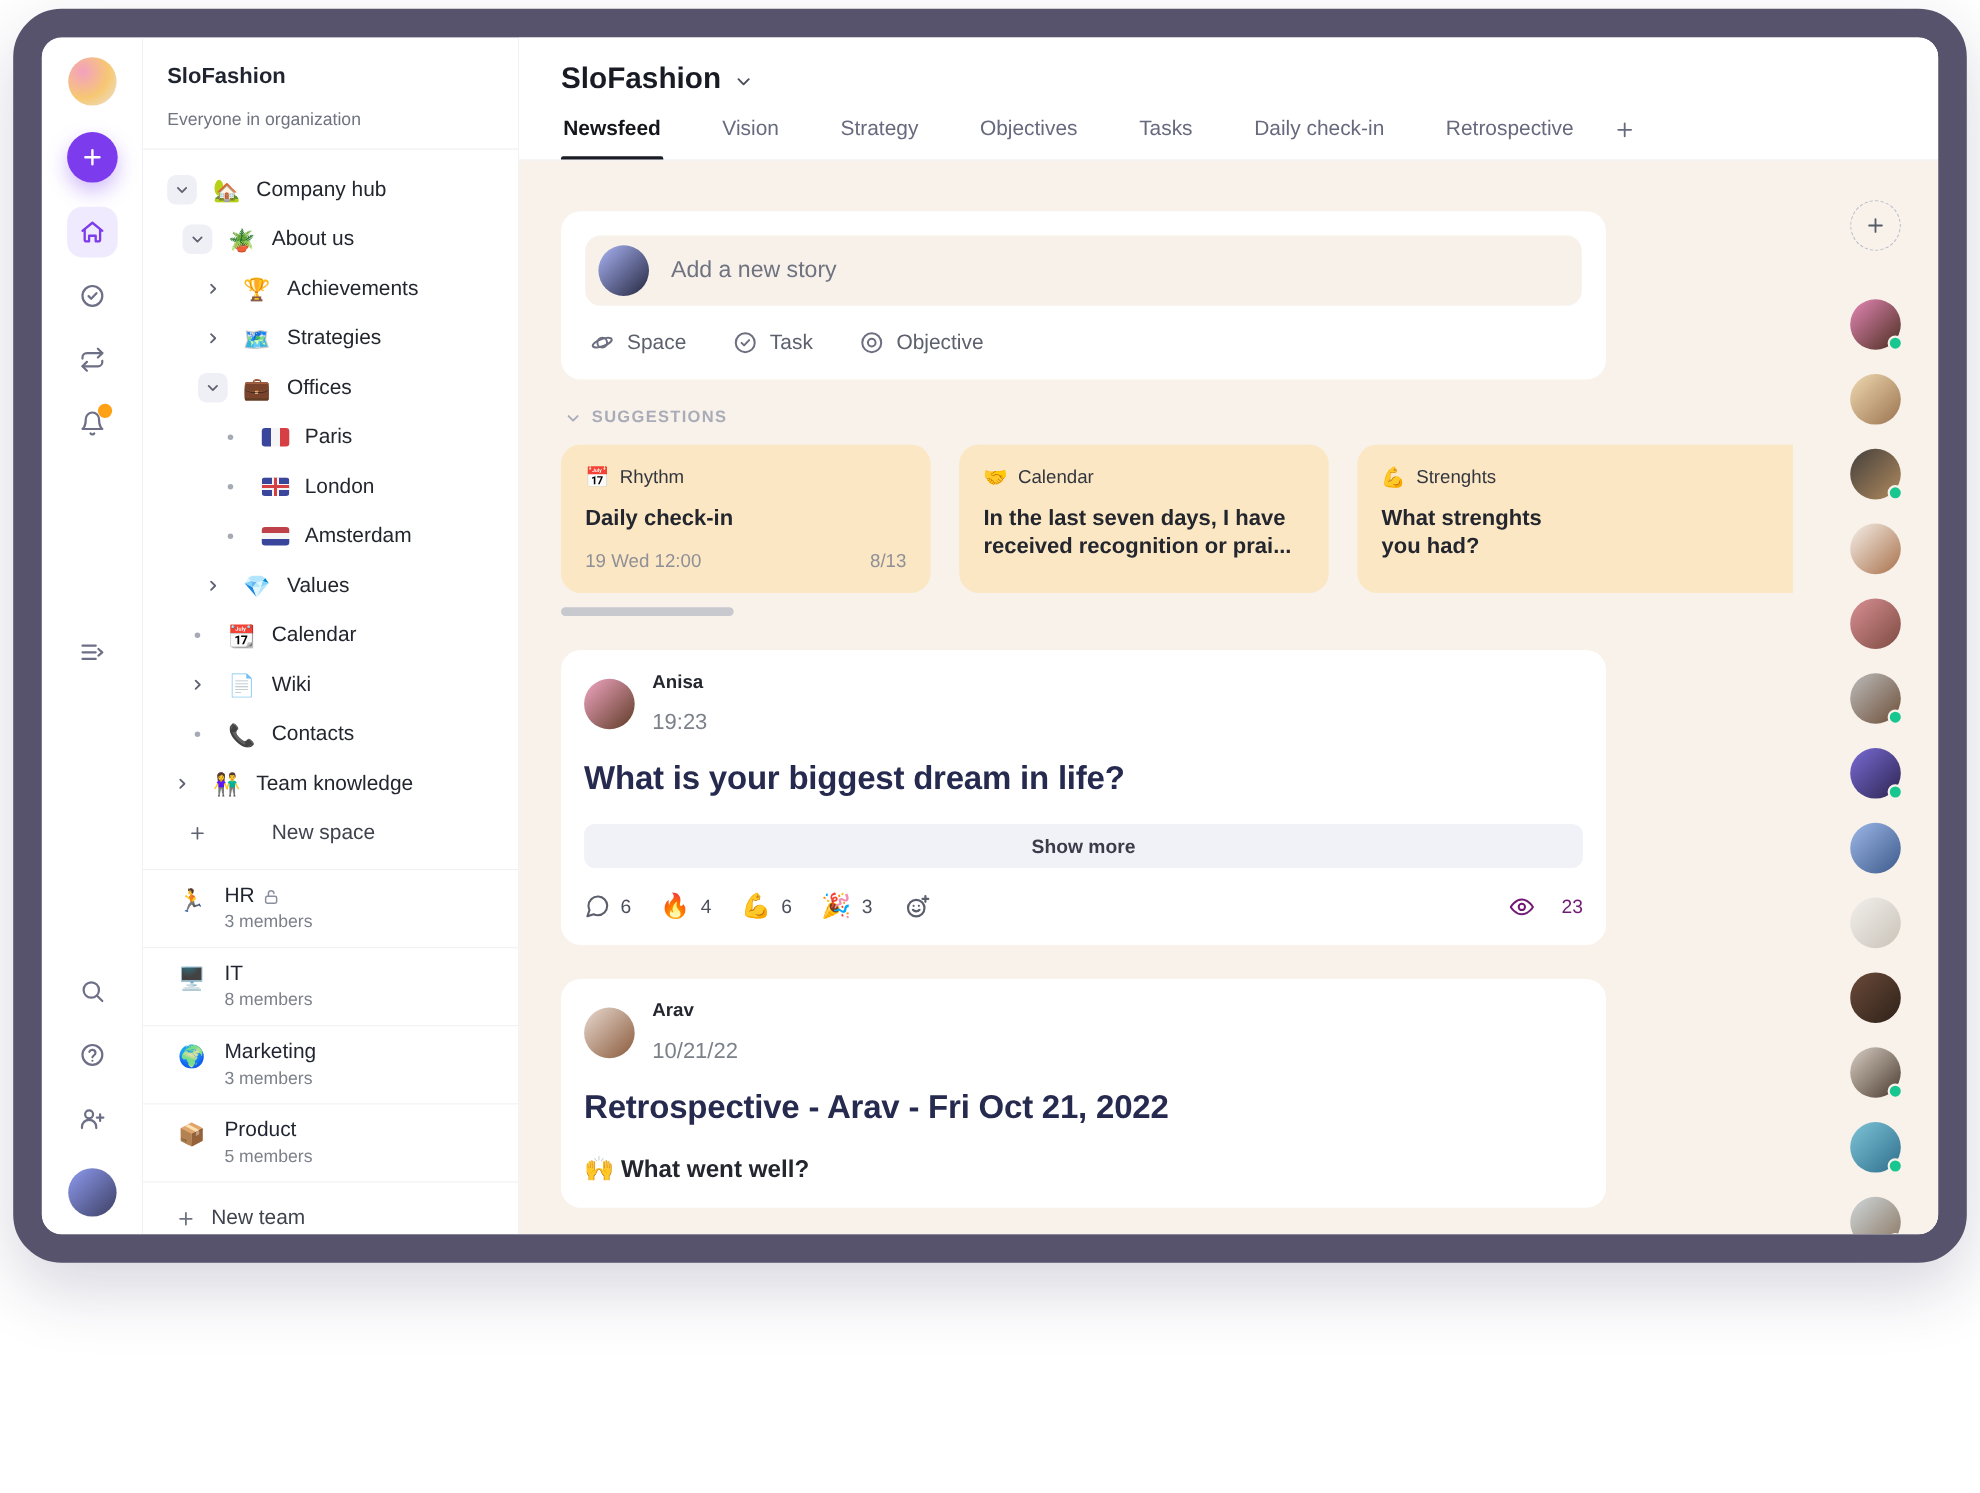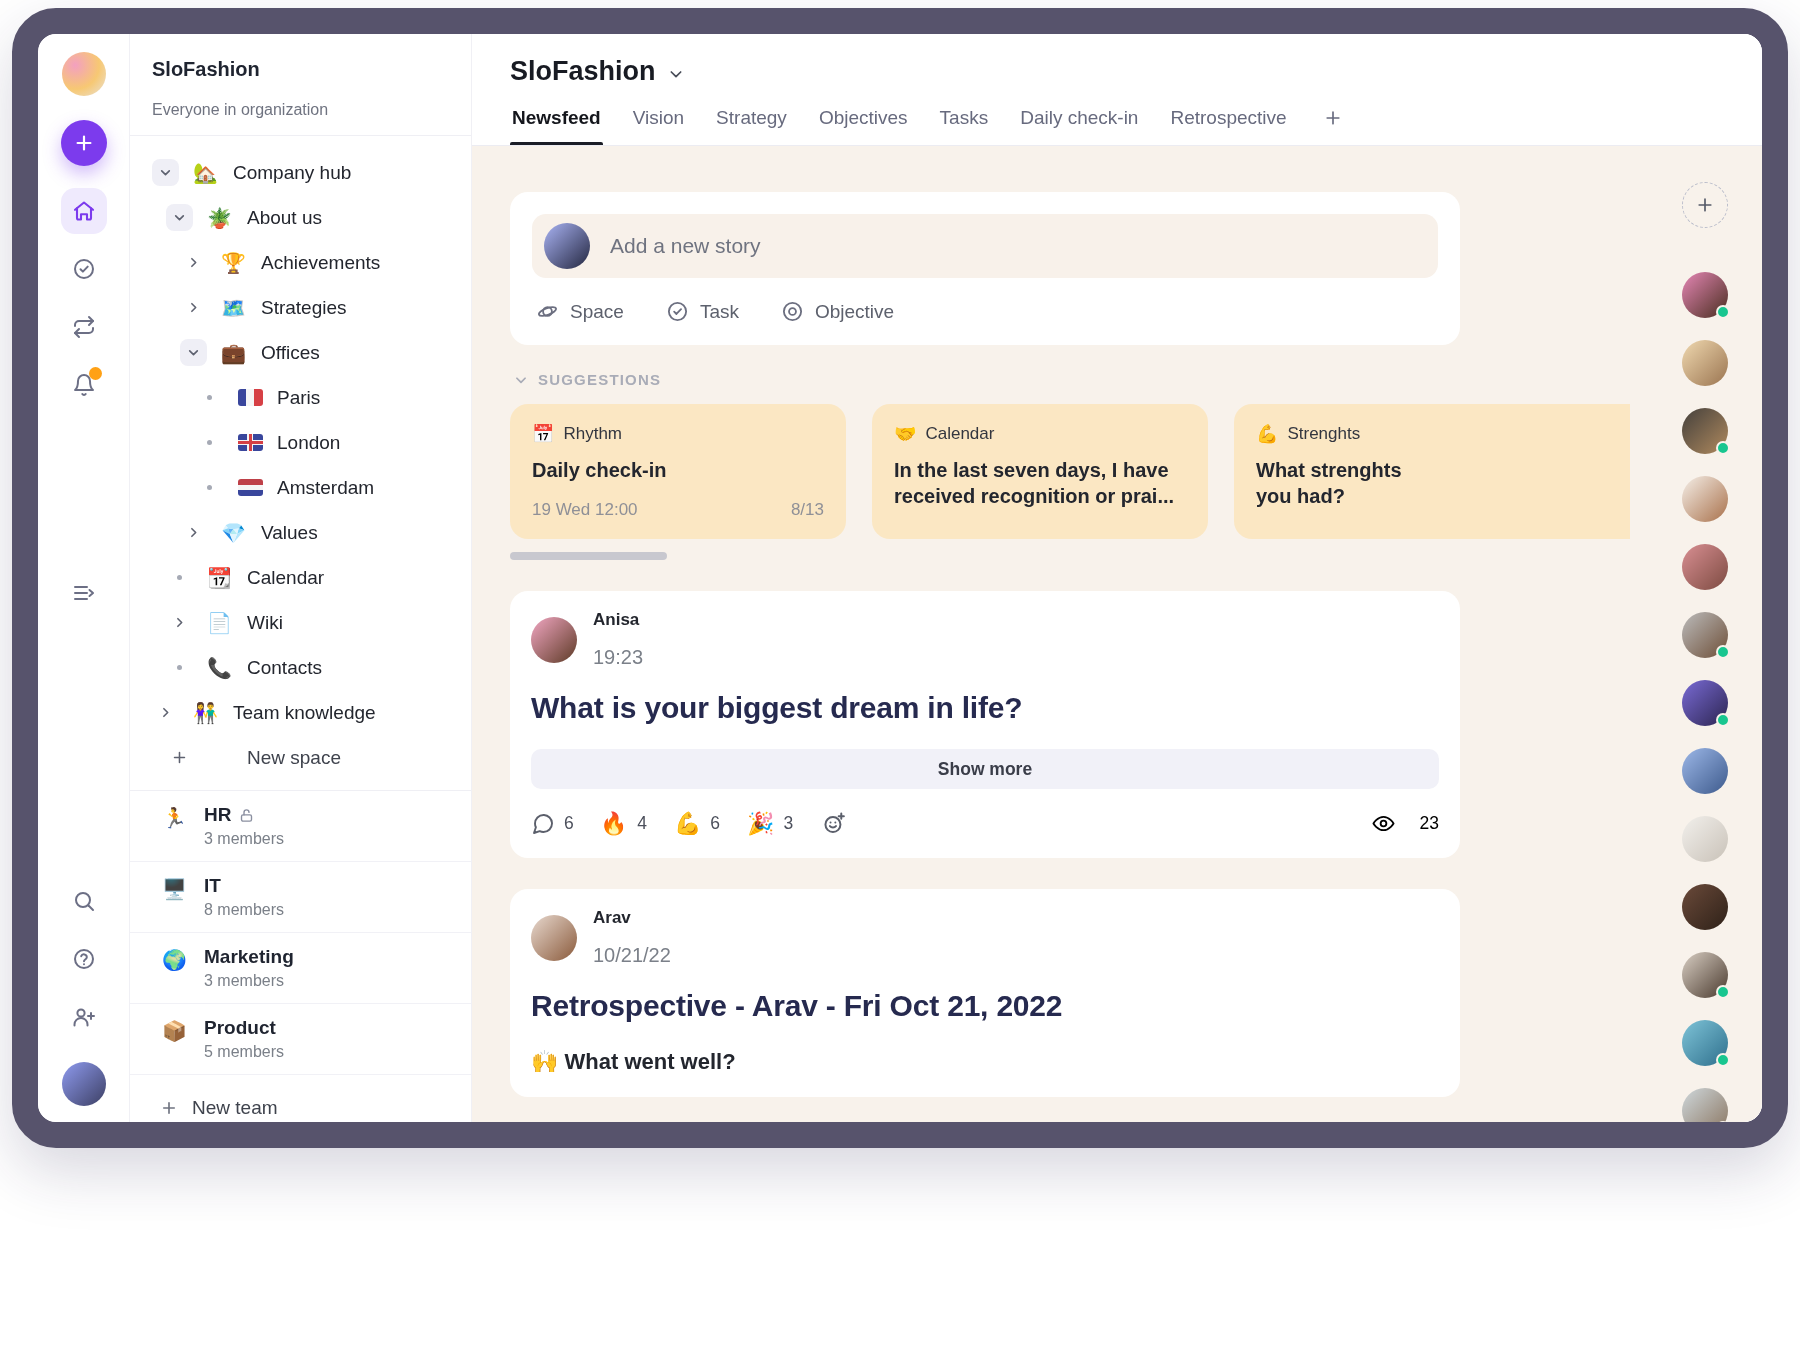--- a/index.html
+++ b/index.html
@@ -55,21 +55,21 @@
       linear-gradient(to bottom, transparent 34%, #F5F5F5 34% 66%, transparent 66%),
       linear-gradient(to right, transparent 38%, #F5F5F5 38% 62%, transparent 62%); }
   .tree-label { margin-left:12px; font-size:19px; color:#23262E; font-weight:500; white-space:nowrap; }
   .tree-row[data-toggle="plus"] .tree-label { color:#3F434D; font-weight:500; }
 
   .teams { border-top:1px solid #EFEFF4; margin-top:6px; }
   .team-row { display:flex; align-items:flex-start; padding:13px 0 13px 32px; border-bottom:1px solid #F1F1F6; cursor:pointer; }
   .team-emoji { width:28px; font-size:20px; margin-top:2px; flex:none; font-family:"DejaVu Sans",sans-serif; }
   .team-info { margin-left:14px; }
   .team-name-row { display:flex; align-items:center; gap:8px; }
-  .team-name { font-size:19px; font-weight:700; color:#1F2430; }
+  .team-name { font-size:19px; font-weight:400; color:#1F2430; }
   .lock { display:none; color:#8A8FA0; }
   .team-row[data-locked="true"] .lock { display:inline-block; }
   .team-members { font-size:16px; color:#7B8089; margin-top:4px; }
   .new-team { display:flex; align-items:center; gap:14px; padding:22px 0 0 30px; color:#3F434D; cursor:pointer;
     background:none; border:none; font-size:19px; font-weight:500; font-family:inherit; }
   .new-team svg { color:#6F7380; }
 
   
   .main { flex:1; display:flex; flex-direction:column; min-width:0; background:#fff; }
   .main-header { flex:none; padding:22px 0 0 38px; border-bottom:1px solid #ECECF2; background:#fff; }
@@ -117,21 +117,21 @@
   .post-time { font-size:20px; color:#7B8089; margin-top:16px; }
   .post-title { font-size:30px; font-weight:700; color:#262A4F; margin-top:22px; letter-spacing:-.2px; }
   .post-body { font-size:20.5px; color:#33363F; line-height:1.62; margin-top:14px; max-width:880px; }
   .show-more { display:block; width:100%; height:40px; margin-top:24px; background:#F1F1F8; border:none;
     border-radius:10px; font-size:17.5px; font-weight:600; color:#3A3D49; font-family:inherit; cursor:pointer; }
   .react-row { display:flex; align-items:center; margin-top:22px; }
   .react-group { display:flex; align-items:center; gap:9px; margin-right:27px; cursor:pointer; }
   .react-emoji { font-size:22px; font-family:"DejaVu Sans",sans-serif; }
   .react-count { font-size:17.5px; color:#4C505C; }
   .react-add { background:none; border:none; color:#5B5F6B; cursor:pointer; display:flex; margin-left:2px; }
-  .views { margin-left:auto; display:flex; align-items:center; gap:25px; color:#000000; font-size:17.5px; }
+  .views { margin-left:auto; display:flex; align-items:center; gap:25px; color:#701a75; font-size:17.5px; }
   .post-subtitle { font-size:22px; font-weight:700; color:#23262E; margin-top:26px; }
 
   
   .people-rail { position:absolute; top:36px; right:22px; width:70px; display:flex; flex-direction:column;
     align-items:center; gap:22px; }
   .invite-btn { width:46px; height:46px; border-radius:50%; border:1.6px dashed #B9BCCA; background:transparent;
     color:#555A68; display:flex; align-items:center; justify-content:center; cursor:pointer; margin-bottom:22px; }
   .rail-avatar { width:46px; height:46px; border-radius:50%; position:relative; cursor:pointer; flex:none; }
   .online-dot { display:none; position:absolute; right:-2px; bottom:-1px; width:14px; height:14px; border-radius:50%;
     background:#18C68F; border:2.5px solid #F8F2EB; }
@@ -472,21 +472,21 @@
 
   <main class="main">
     <header class="main-header">
       <div class="mh-title-row">
         <span class="mh-title">SloFashion</span>
         <svg width="16" height="16" viewBox="0 0 24 24" fill="none" stroke="currentColor" stroke-width="2.6" stroke-linecap="round" stroke-linejoin="round">
               <path d="m5 9 7 7 7-7"></path>
             </svg>
       </div>
       <div class="tabs">
-        <span style="display:flex;gap:28px">
+        <span style="display:flex;gap:52px">
 
             <button class="tab" data-active="true">Newsfeed</button>
 
             <button class="tab" data-active="false">Vision</button>
 
             <button class="tab" data-active="false">Strategy</button>
 
             <button class="tab" data-active="false">Objectives</button>
 
             <button class="tab" data-active="false">Tasks</button>

